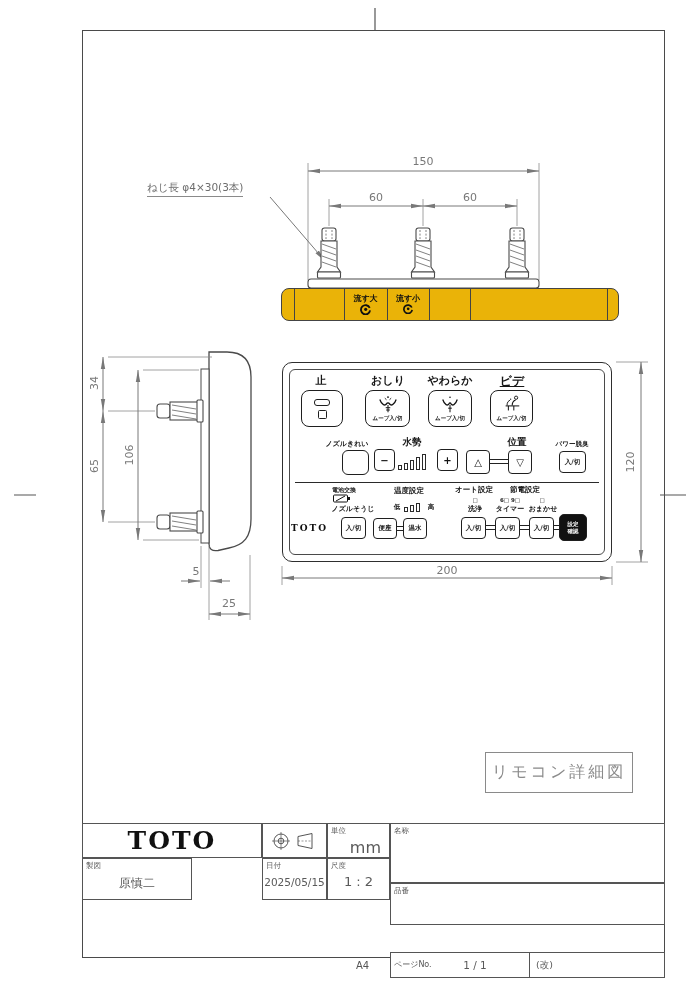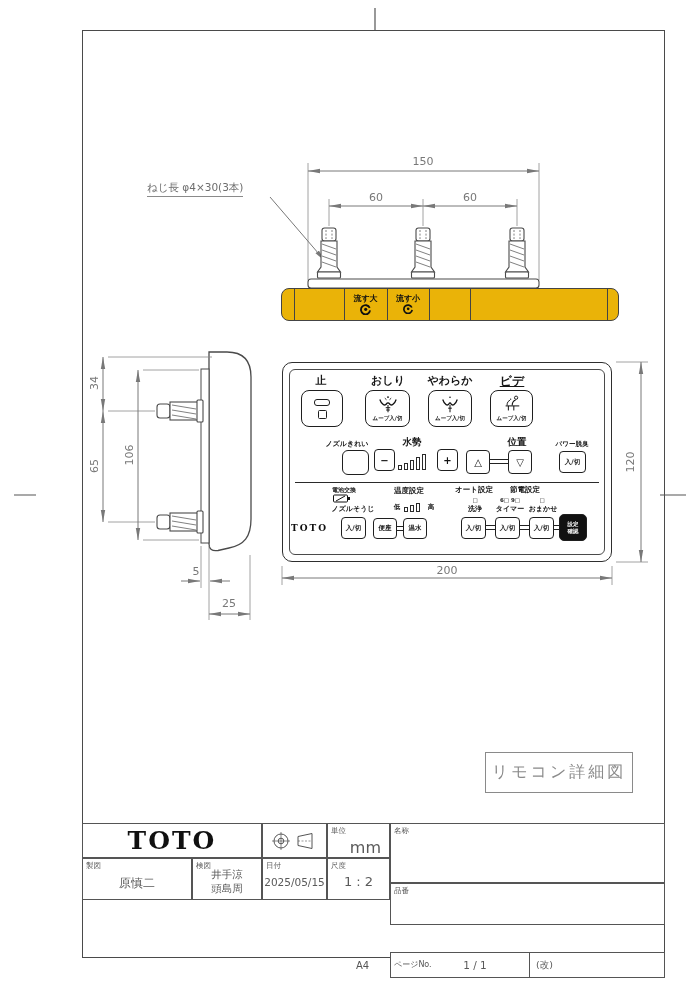--- a/index.html
+++ b/index.html
@@ -280,25 +280,20 @@
   </div>
   <div class="tb" style="left:327px;top:823px;width:63px;height:35px;">
     <span class="tag">単位</span>
     <span class="val" style="top:14px;font-size:16px;text-align:right;right:8px;left:auto;">mm</span>
   </div>
 
   <div class="tb" style="left:82px;top:858px;width:110px;height:42px;">
     <span class="tag">製図</span>
     <span class="val" style="top:16px;font-size:12px;">原慎二</span>
   </div>
-  <div class="tb" style="left:192px;top:858px;width:70px;height:42px;">
-    <span class="tag">検図</span>
-    <span class="val" style="top:9px;font-size:10.5px;">井手涼</span>
-    <span class="val" style="top:23px;font-size:10.5px;">頭島周</span>
-  </div>
   <div class="tb" style="left:262px;top:858px;width:65px;height:42px;">
     <span class="tag">日付</span>
     <span class="val" style="top:17px;font-size:10.5px;">2025/05/15</span>
   </div>
   <div class="tb" style="left:327px;top:858px;width:63px;height:42px;">
     <span class="tag">尺度</span>
     <span class="val" style="top:15px;font-size:13px;">1 : 2</span>
   </div>
 
 

